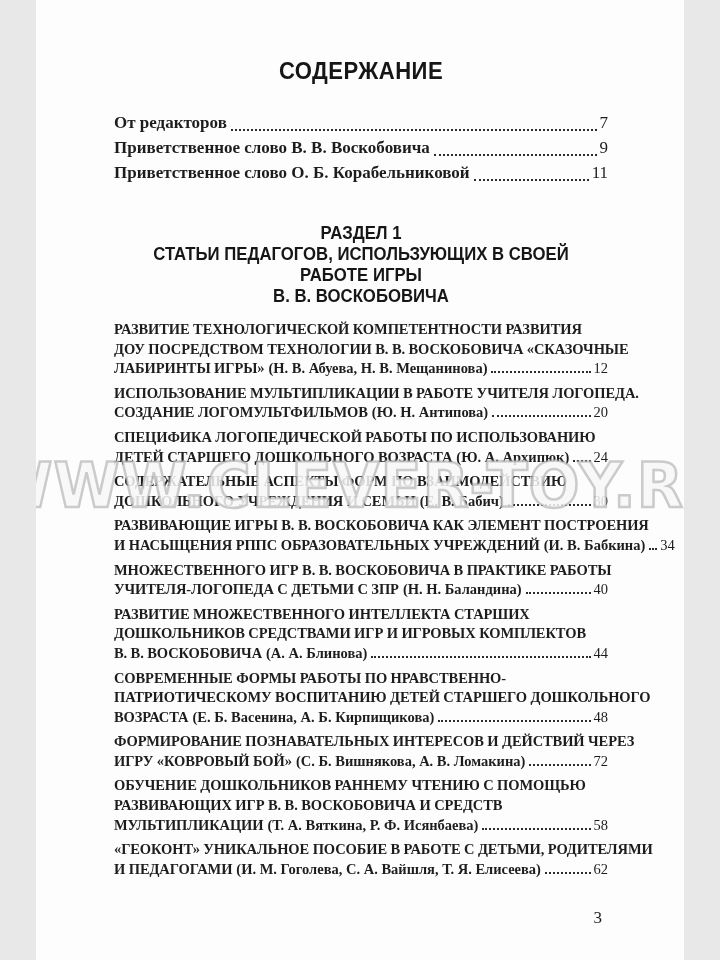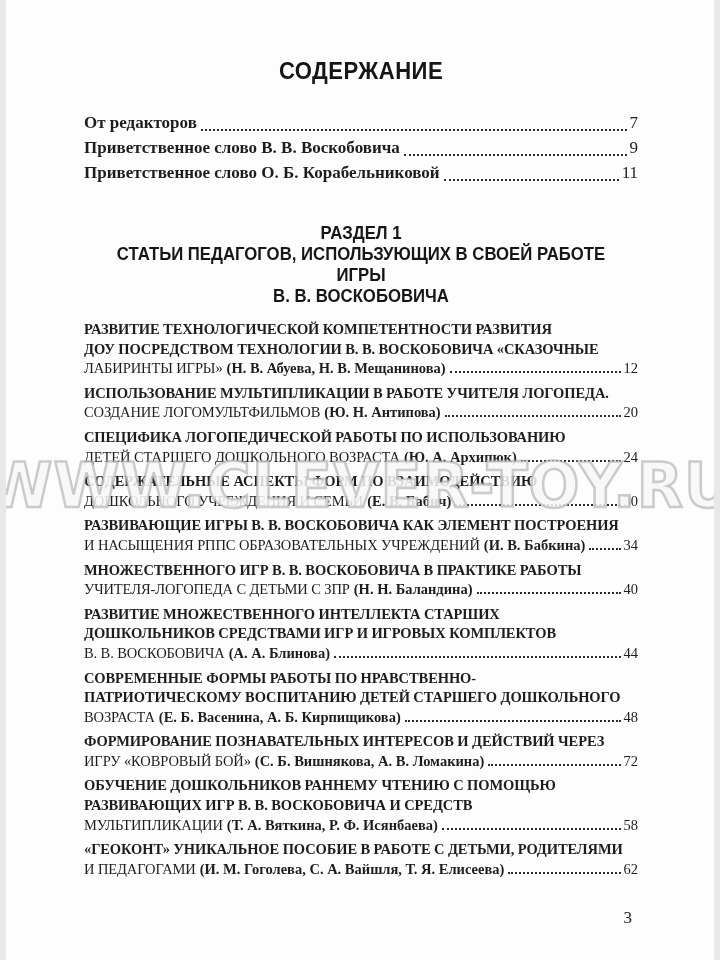--- a/index.html
+++ b/index.html
@@ -1,18 +1,18 @@
 <!DOCTYPE html>
 <html lang="ru"><head>
 <meta charset="utf-8">
 <style>
   html,body { margin:0; padding:0; background:#e8e8e8; }
   .page {
     position:relative;
-    width:708px; height:960px;
+    width:648px; height:960px;
     margin:0 auto;
     background:#fdfdfd;
     overflow:hidden;
     color:#1d1d1d;
     font-family:"Liberation Serif", serif;
   }
   .content { padding:58px 76px 0 78px; }
 
   .toc-title {
     text-align:center;
@@ -59,21 +59,21 @@
 
   .entries { margin-top:13px; font-size:14.5px; }
   .entry { margin-bottom:5px; }
   .eline {
     line-height:19.6px;
     white-space:nowrap;
     font-weight:700;
     letter-spacing:-0.1px;
   }
   .eline.last { display:flex; align-items:baseline; }
-  .eline .t { font-weight:400; }
+  .eline .t { font-weight:700; }
   .eline .a { font-weight:700; margin-left:4px; letter-spacing:0; }
   .eline .dots { margin-bottom:3px; }
   .eline .pg { font-weight:400; letter-spacing:0;text-align:right; }
 
   .folio {
     position:absolute;
     top:908px; right:82px;
     font-size:17px;
     font-weight:400;
     color:#1d1d1d;

